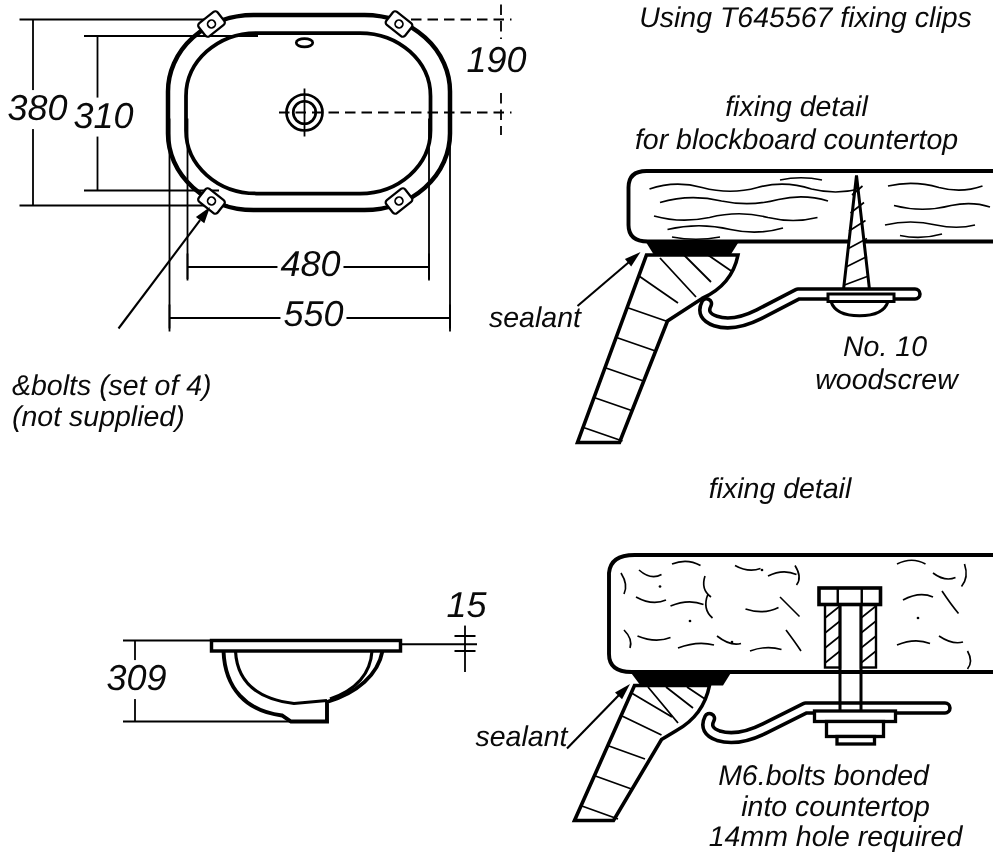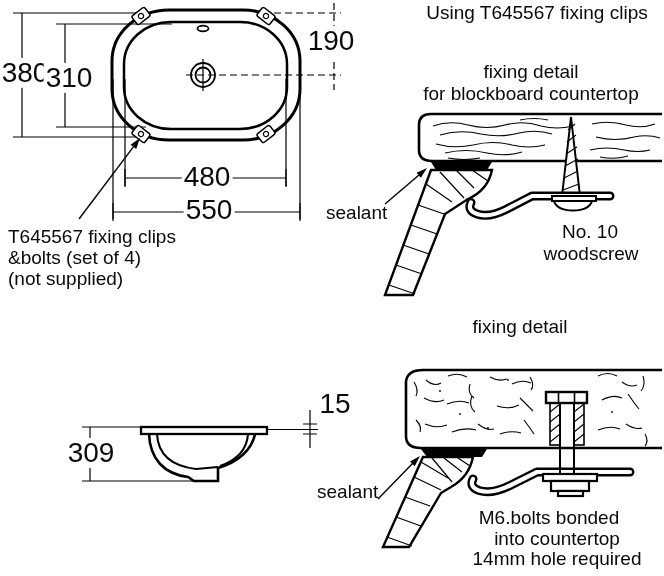--- a/index.html
+++ b/index.html
@@ -1,25 +1,25 @@
 <!DOCTYPE html>
 <html><head>
 <meta charset="utf-8">
 <style>
   html,body { margin:0; padding:0; background:#fff; }
   .canvas {
     position:relative; width:664px; height:576px; background:#ffffff;
     font-family:"Liberation Sans", sans-serif; color:#0a0a0a; overflow:hidden;
   }
   .canvas svg { position:absolute; left:0; top:0; }
-  .t { position:absolute; white-space:nowrap; line-height:1.08; }
+  .t { position:absolute; white-space:nowrap; line-height:1.08;font-style:italic; }
   .lbl { font-size:19px; }
   .ctr { transform:translateX(-50%); }
   .dim {
-    font-size:28px; transform:translate(-50%,-50%);
+    font-size:24px; transform:translate(-50%,-50%);
     background:#ffffff; padding:0 2px;
   }
 </style>
 </head>
 <body>
 
 <div class="canvas">
 
   <svg width="664" height="576" viewBox="0 0 664 576">
 
@@ -185,24 +185,23 @@
   <div class="t lbl" style="left:326px; top:203px;">sealant</div>
   <div class="t lbl ctr" style="left:590px; top:222px;">No. 10</div>
   <div class="t lbl ctr" style="left:591px; top:244px;">woodscrew</div>
 
   <div class="t lbl ctr" style="left:520px; top:317px;">fixing detail</div>
   <div class="t lbl" style="left:317px; top:482px;">sealant</div>
   <div class="t lbl ctr" style="left:549px; top:508px;">M6.bolts bonded</div>
   <div class="t lbl ctr" style="left:557px; top:529px;">into countertop</div>
   <div class="t lbl ctr" style="left:557px; top:549px;">14mm hole required</div>
 
-  <div class="t lbl" style="left:8px; top:227px;">T645567 fixing clips</div>
   <div class="t lbl" style="left:8px; top:248px;">&amp;bolts (set of 4)</div>
   <div class="t lbl" style="left:8px; top:269px;">(not supplied)</div>
 
   <div class="t dim" style="left:25px;  top:73px;">380</div>
   <div class="t dim" style="left:69px;  top:78px;">310</div>
   <div class="t dim" style="left:331px; top:41px;">190</div>
   <div class="t dim" style="left:207px; top:177px;text-align:center;">480</div>
   <div class="t dim" style="left:209px; top:210px;">550</div>
-  <div class="t dim" style="left:311px; top:404px;margin-left:24px;">15</div>
+  <div class="t dim" style="left:311px; top:404px;">15</div>
   <div class="t dim" style="left:91px;  top:453px;">309</div>
 </div>
 
 </body></html>

